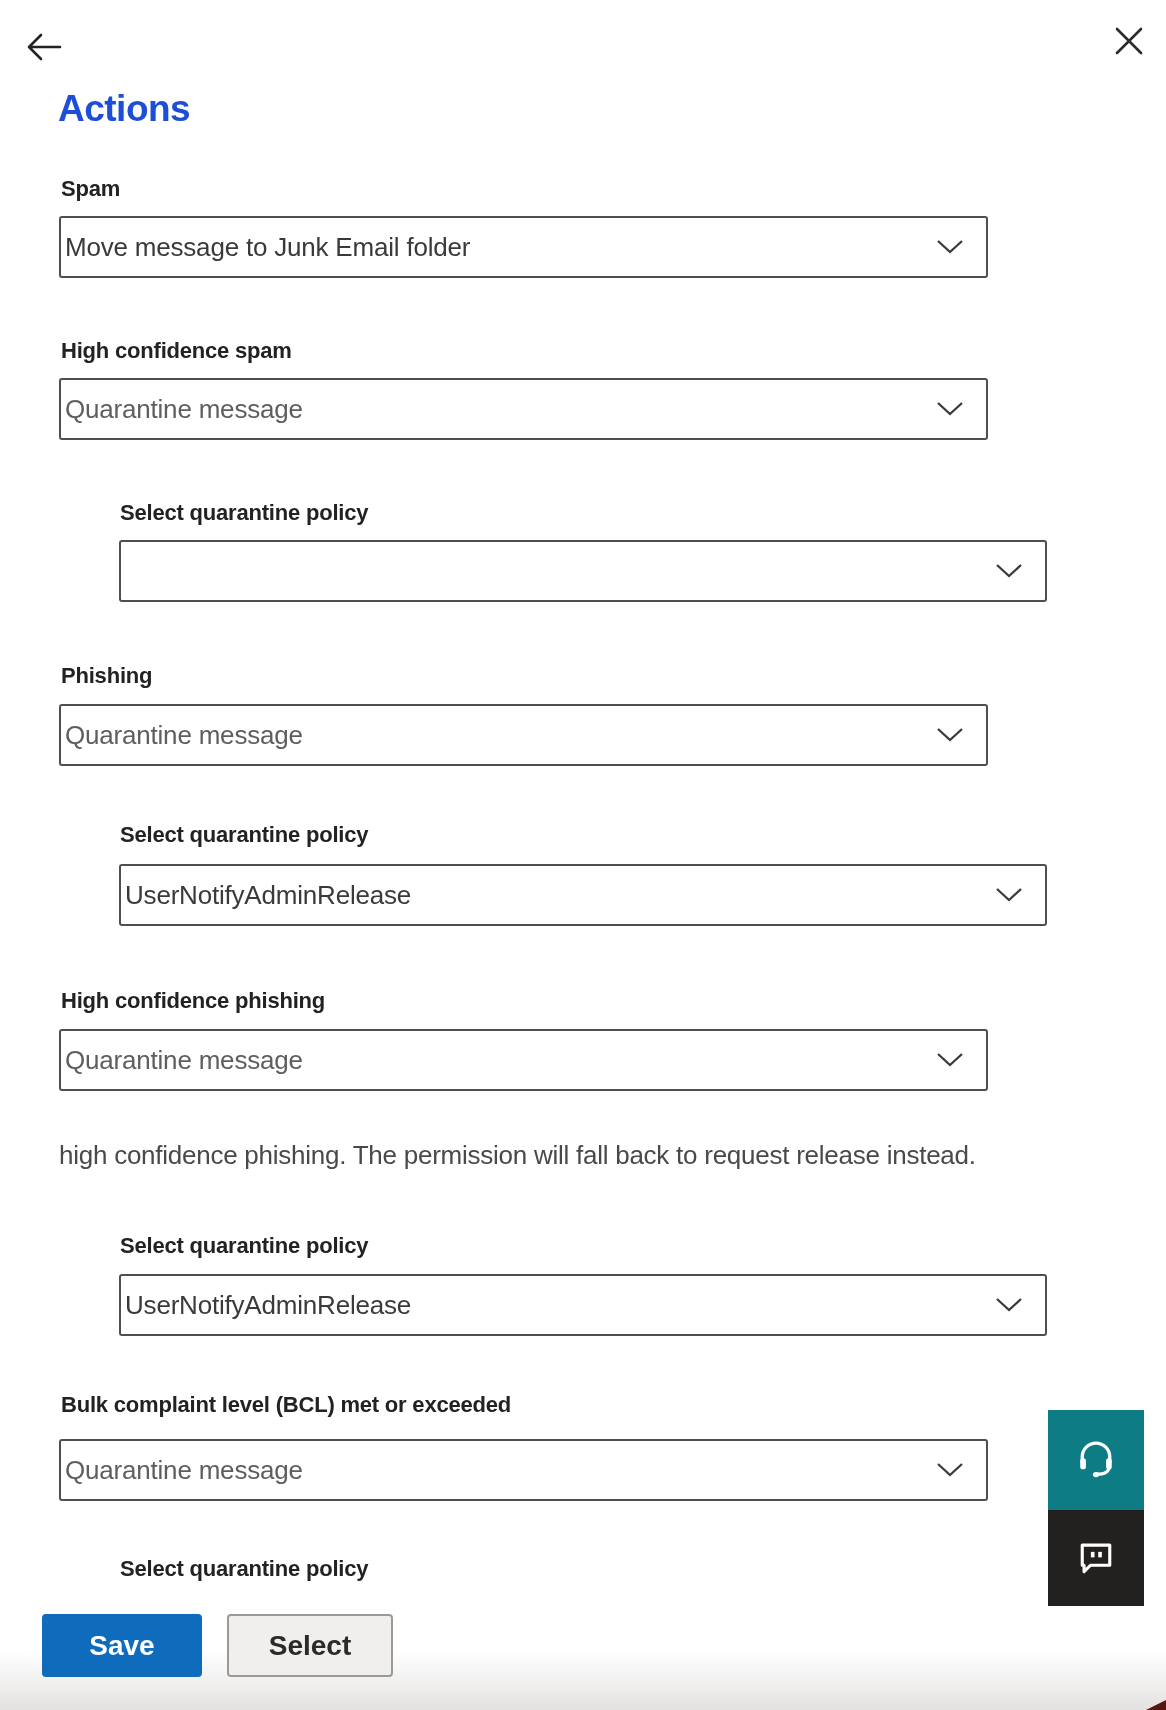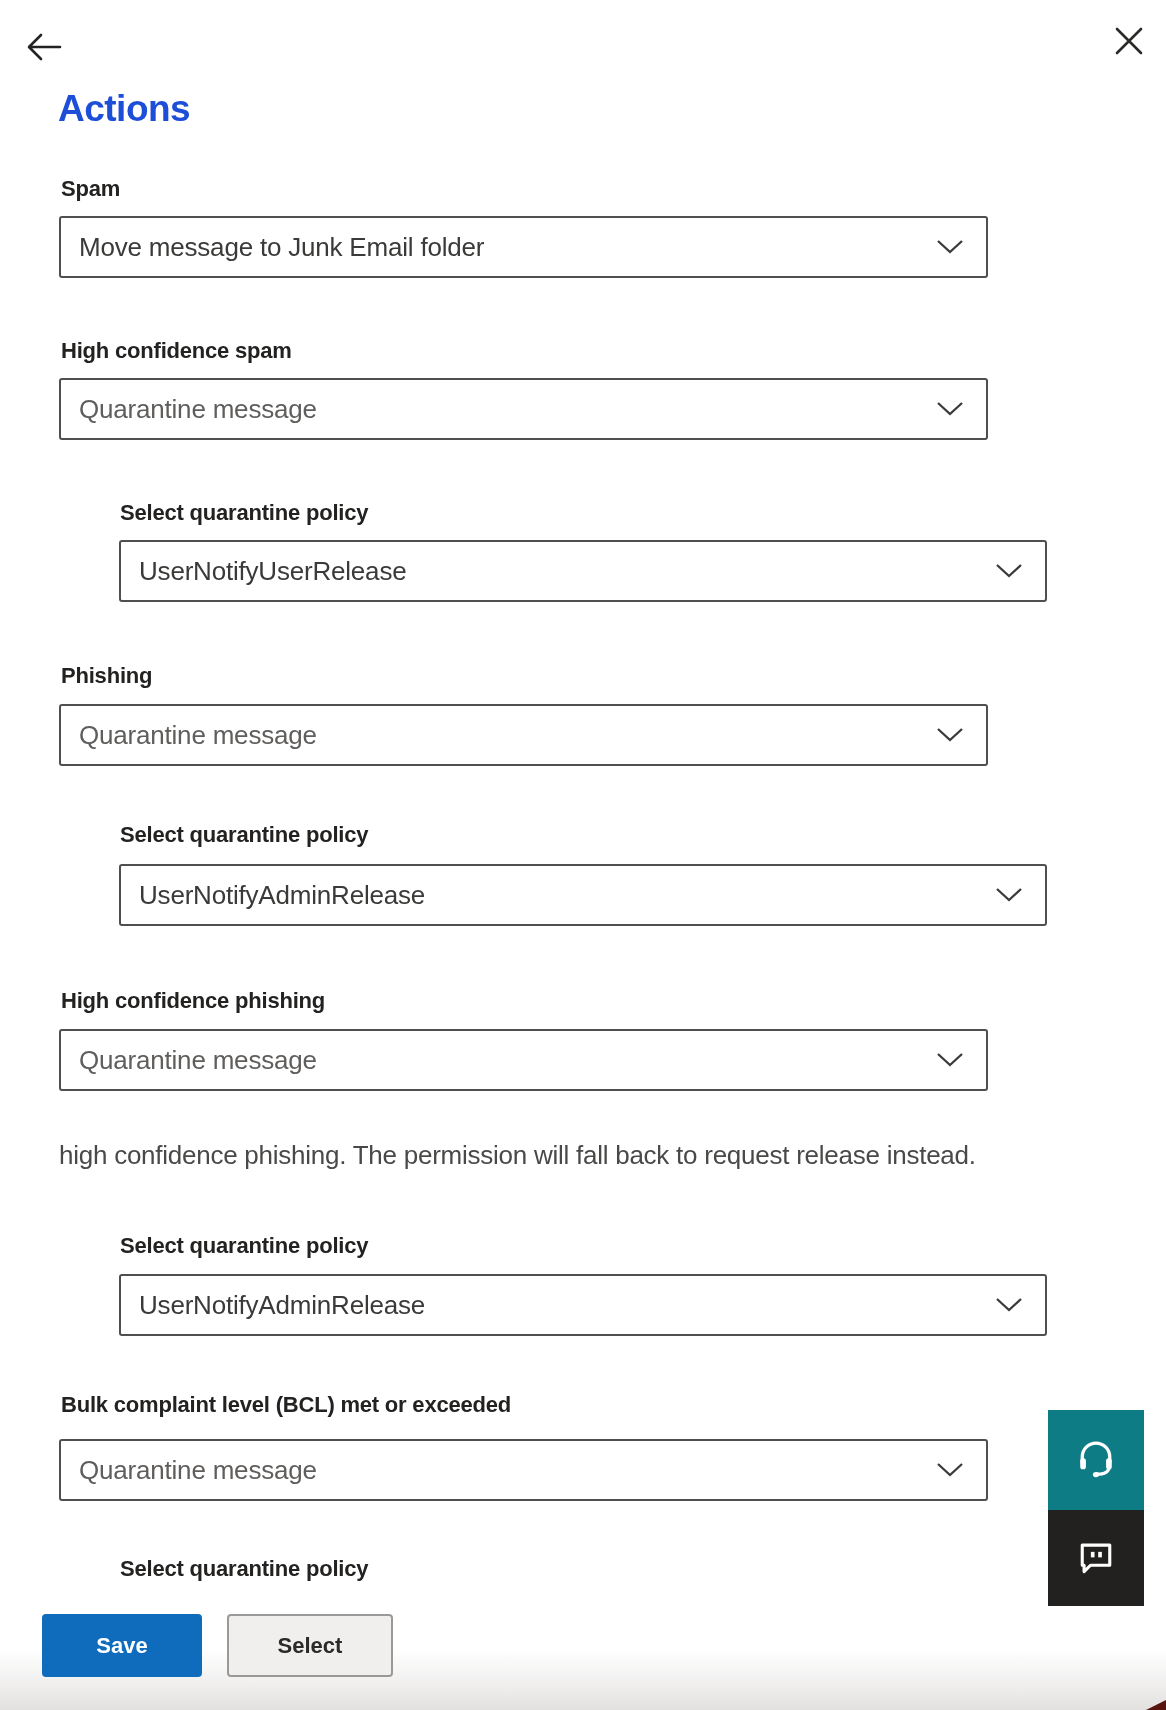--- a/index.html
+++ b/index.html
@@ -31,21 +31,21 @@
   .field-label.indent { left:120px; }
 
   
   .dropdown {
     position:absolute; left:59px; width:929px; height:62px;
     background:#ffffff; border:2px solid #514f4d; border-radius:3px;
     display:flex; align-items:center; cursor:pointer;
   }
   .dropdown.indent { left:119px; width:928px; }
   .dropdown .val {
-    padding-left:18px; font-size:26px; color:#3b3a39; letter-spacing:-0.2px;
+    padding-left:4px; font-size:26px; color:#3b3a39; letter-spacing:-0.2px;
     white-space:nowrap; overflow:hidden;
   }
   .dropdown .val.muted { color:#605e5c; }
   .dropdown .chev {
     position:absolute; right:22px; top:50%; transform:translateY(-50%);
     width:28px; height:16px; display:block;
   }
 
   
   .note {
@@ -56,21 +56,21 @@
 
   
   .footer {
     position:absolute; left:0; top:1583px; width:1166px; height:127px;
     background:linear-gradient(180deg,#ffffff 0%,#ffffff 52%,#efeeed 82%,#e2e1e0 100%);
     z-index:5;
   }
   .btn {
     position:absolute; top:31px; height:63px;
     font-family:"Liberation Sans", sans-serif;
-    font-size:22px; font-weight:600; border-radius:4px; cursor:pointer;
+    font-size:28px; font-weight:600; border-radius:4px; cursor:pointer;
     display:flex; align-items:center; justify-content:center;
   }
   #save-btn { left:42px; width:160px; background:#0f6cbd; border:2px solid #0f6cbd; color:#ffffff; }
   #cancel-btn { left:227px; width:166px; background:#f0efee; border:2px solid #9b9997; color:#2b2a29; }
 
   
   .side-btn {
     position:absolute; left:1048px; width:96px; border:none; cursor:pointer;
     display:flex; align-items:center; justify-content:center; z-index:6;
   }
@@ -115,21 +115,20 @@
 <div class="field-label" style="top:338px">High confidence spam</div>
 <div class="dropdown" style="top:378px">
   <span class="val muted">Quarantine message</span>
   <svg class="chev" viewBox="0 0 28 16">
       <path d="M2 2 L14 13 L26 2" fill="none" stroke="#3b3a39" stroke-width="2.3"></path>
     </svg>
 </div>
 
 <div class="field-label indent" style="top:500px">Select quarantine policy</div>
 <div class="dropdown indent" style="top:540px">
-  <span class="val">UserNotifyUserRelease</span>
   <svg class="chev" viewBox="0 0 28 16">
       <path d="M2 2 L14 13 L26 2" fill="none" stroke="#3b3a39" stroke-width="2.3"></path>
     </svg>
 </div>
 
 <div class="field-label" style="top:663px">Phishing</div>
 <div class="dropdown" style="top:704px">
   <span class="val muted">Quarantine message</span>
   <svg class="chev" viewBox="0 0 28 16">
       <path d="M2 2 L14 13 L26 2" fill="none" stroke="#3b3a39" stroke-width="2.3"></path>

